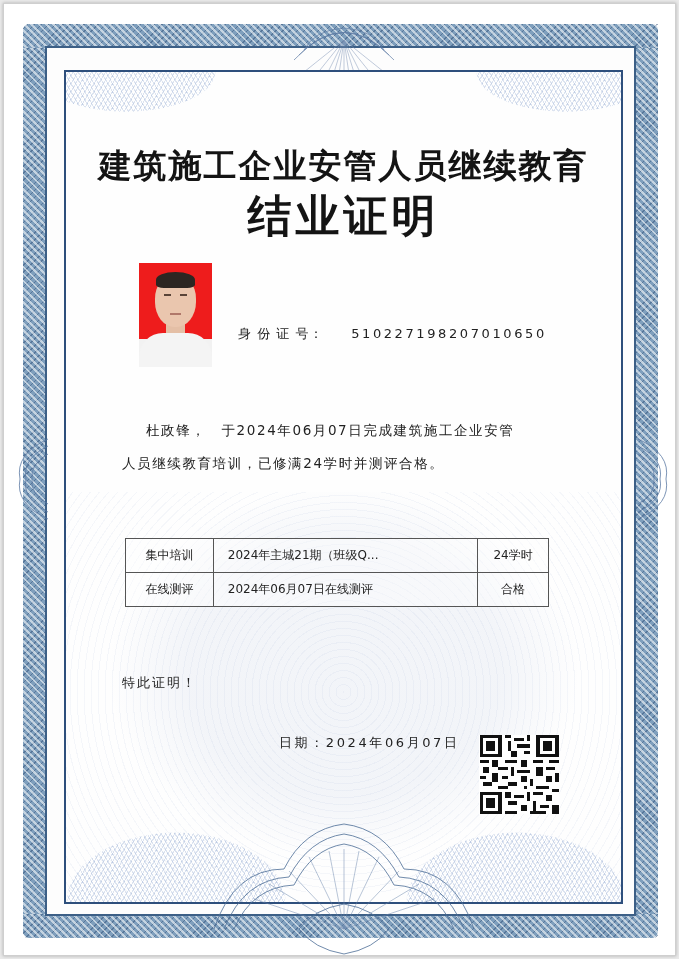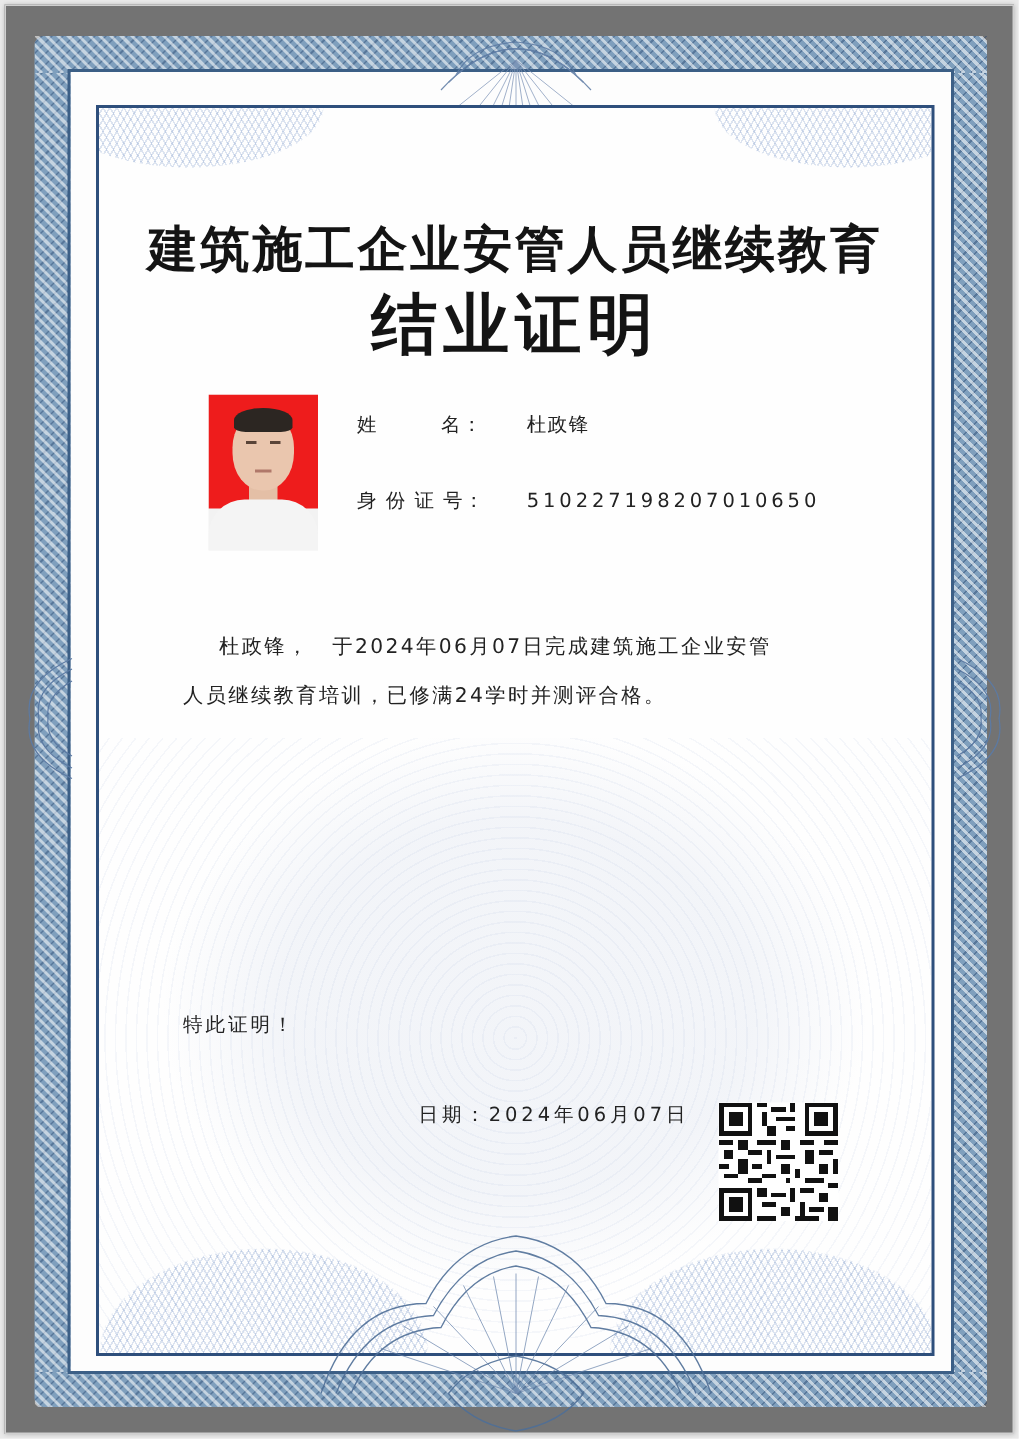--- a/index.html
+++ b/index.html
@@ -1,21 +1,21 @@
 <!DOCTYPE html>
 <html><head>
   <meta charset="utf-8">
   <style>
     * { box-sizing: border-box; margin: 0; padding: 0; }
     html, body { width: 679px; height: 959px; overflow: hidden; background: #e9e9e9; }
     body { position: relative; font-family: "DejaVu Sans", "Liberation Sans", sans-serif; }
 
     .page {
       position: absolute; left: 3px; top: 3px; width: 673px; height: 953px;
-      background: #737373;
+      background: #ffffff;
       border: 1px solid #cfcfcf;
       box-shadow: 0 0 3px rgba(0,0,0,0.25);
     }
     
     .band {
       position: absolute; left: 19px; top: 20px; width: 635px; height: 914px;
       border: 24px solid #7f9fbd;
       border-radius: 6px;
       background: #fdfdfd;
     }
@@ -194,32 +194,42 @@
     <div class="bg"></div>
     <div class="neck"></div>
     <div class="shirt"></div>
     <div class="face"></div>
     <div class="hair"></div>
     <div class="eye" style="left:25px"></div>
     <div class="eye" style="left:41px"></div>
     <div class="mouth"></div>
   </div>
 
-  <div class="field-row row-name">
-    <span class="label">姓　　　名：</span>
-    <span class="value">杜政锋</span>
-  </div>
   <div class="field-row row-id">
     <span class="label">身 份 证 号：</span>
     <span class="value">510227198207010650</span>
   </div>
 
   <div class="para p1">杜政锋，　于2024年06月07日完成建筑施工企业安管</div>
   <div class="para p2">人员继续教育培训，已修满24学时并测评合格。</div>
 
+  <table class="record">
+    <tbody>
+        <tr class="r1">
+      <td class="c1">集中培训</td>
+      <td class="c2">2024年主城21期（班级Q...</td>
+      <td class="c3">24学时</td>
+    </tr>
+    <tr class="r2">
+      <td class="c1">在线测评</td>
+      <td class="c2">2024年06月07日在线测评</td>
+      <td class="c3">合格</td>
+    </tr>
+  </tbody>
+    </table>
 
   <div class="cert-note">特此证明！</div>
 
   <div class="date">
     <span>日期：</span><span>2024年06月07日</span>
   </div>
 
   <div class="qr">
     <svg width="80" height="79" viewBox="0 0 25 25" shape-rendering="crispEdges">
       <rect width="25" height="25" fill="#fff"></rect>

